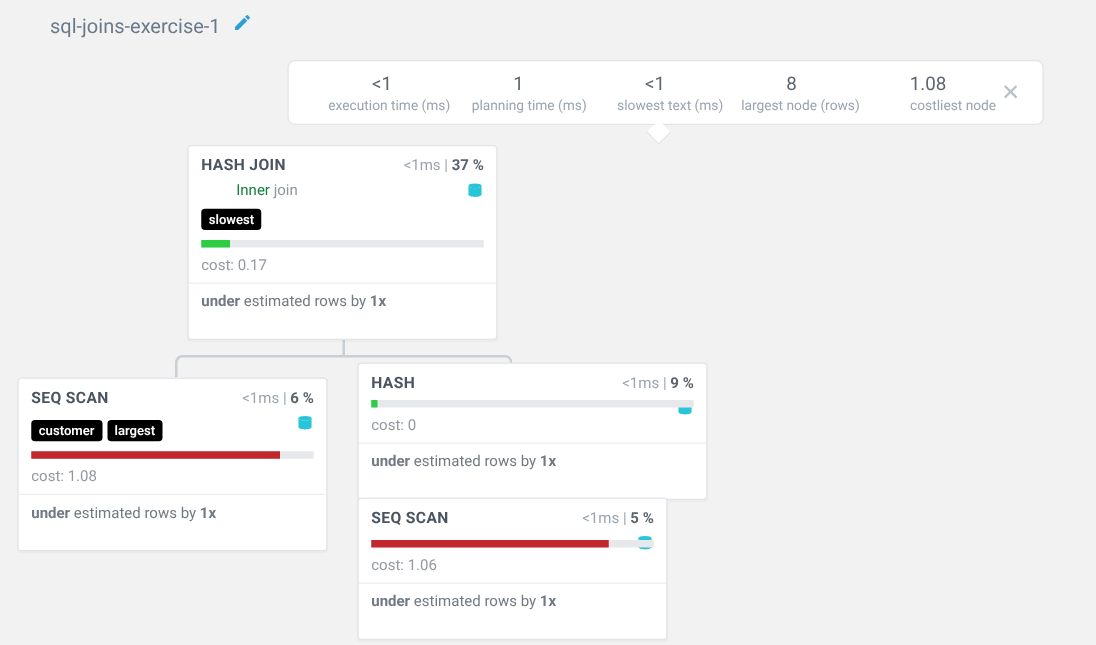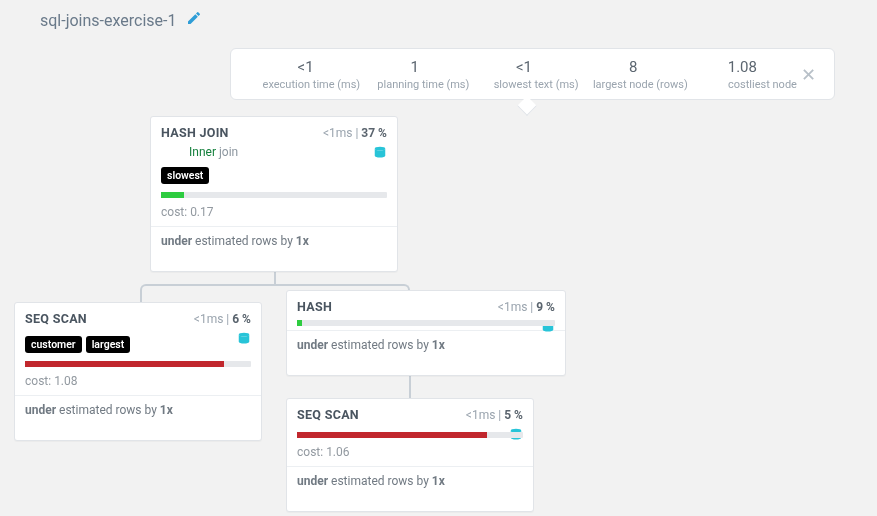--- a/index.html
+++ b/index.html
@@ -208,20 +208,21 @@
           <ellipse cx="8" cy="3" rx="6" ry="2.2"></ellipse>
           <path d="M2 3v4c0 1.2 2.7 2.2 6 2.2s6-1 6-2.2V3c0 1.2-2.7 2.2-6 2.2S2 4.2 2 3zm0 4v4c0 1.2 2.7 2.2 6 2.2s6-1 6-2.2V7c0 1.2-2.7 2.2-6 2.2S2 8.2 2 7z"></path>
         </svg>
     </span>
   </div>
   <div class="bar-row">
       <div class="bar">
         <div class="fill" style="width:2%;background:#2ecc40;"></div>
       </div>
     </div>
+  <div class="cost-row">cost: 0</div>
   <div class="divider"></div>
   <div class="est-row"><b>under </b><span>estimated rows by </span><b>1x</b></div>
 </div>
 
 <div class="node" style="left:286px; top:398px; width:248px;">
   <div class="hdr">
     <span class="name">SEQ SCAN</span>
     <span class="time"><span>&lt;1ms</span> | <span class="pct"><span>5</span> %</span></span>
   </div>
   <div class="sub">

